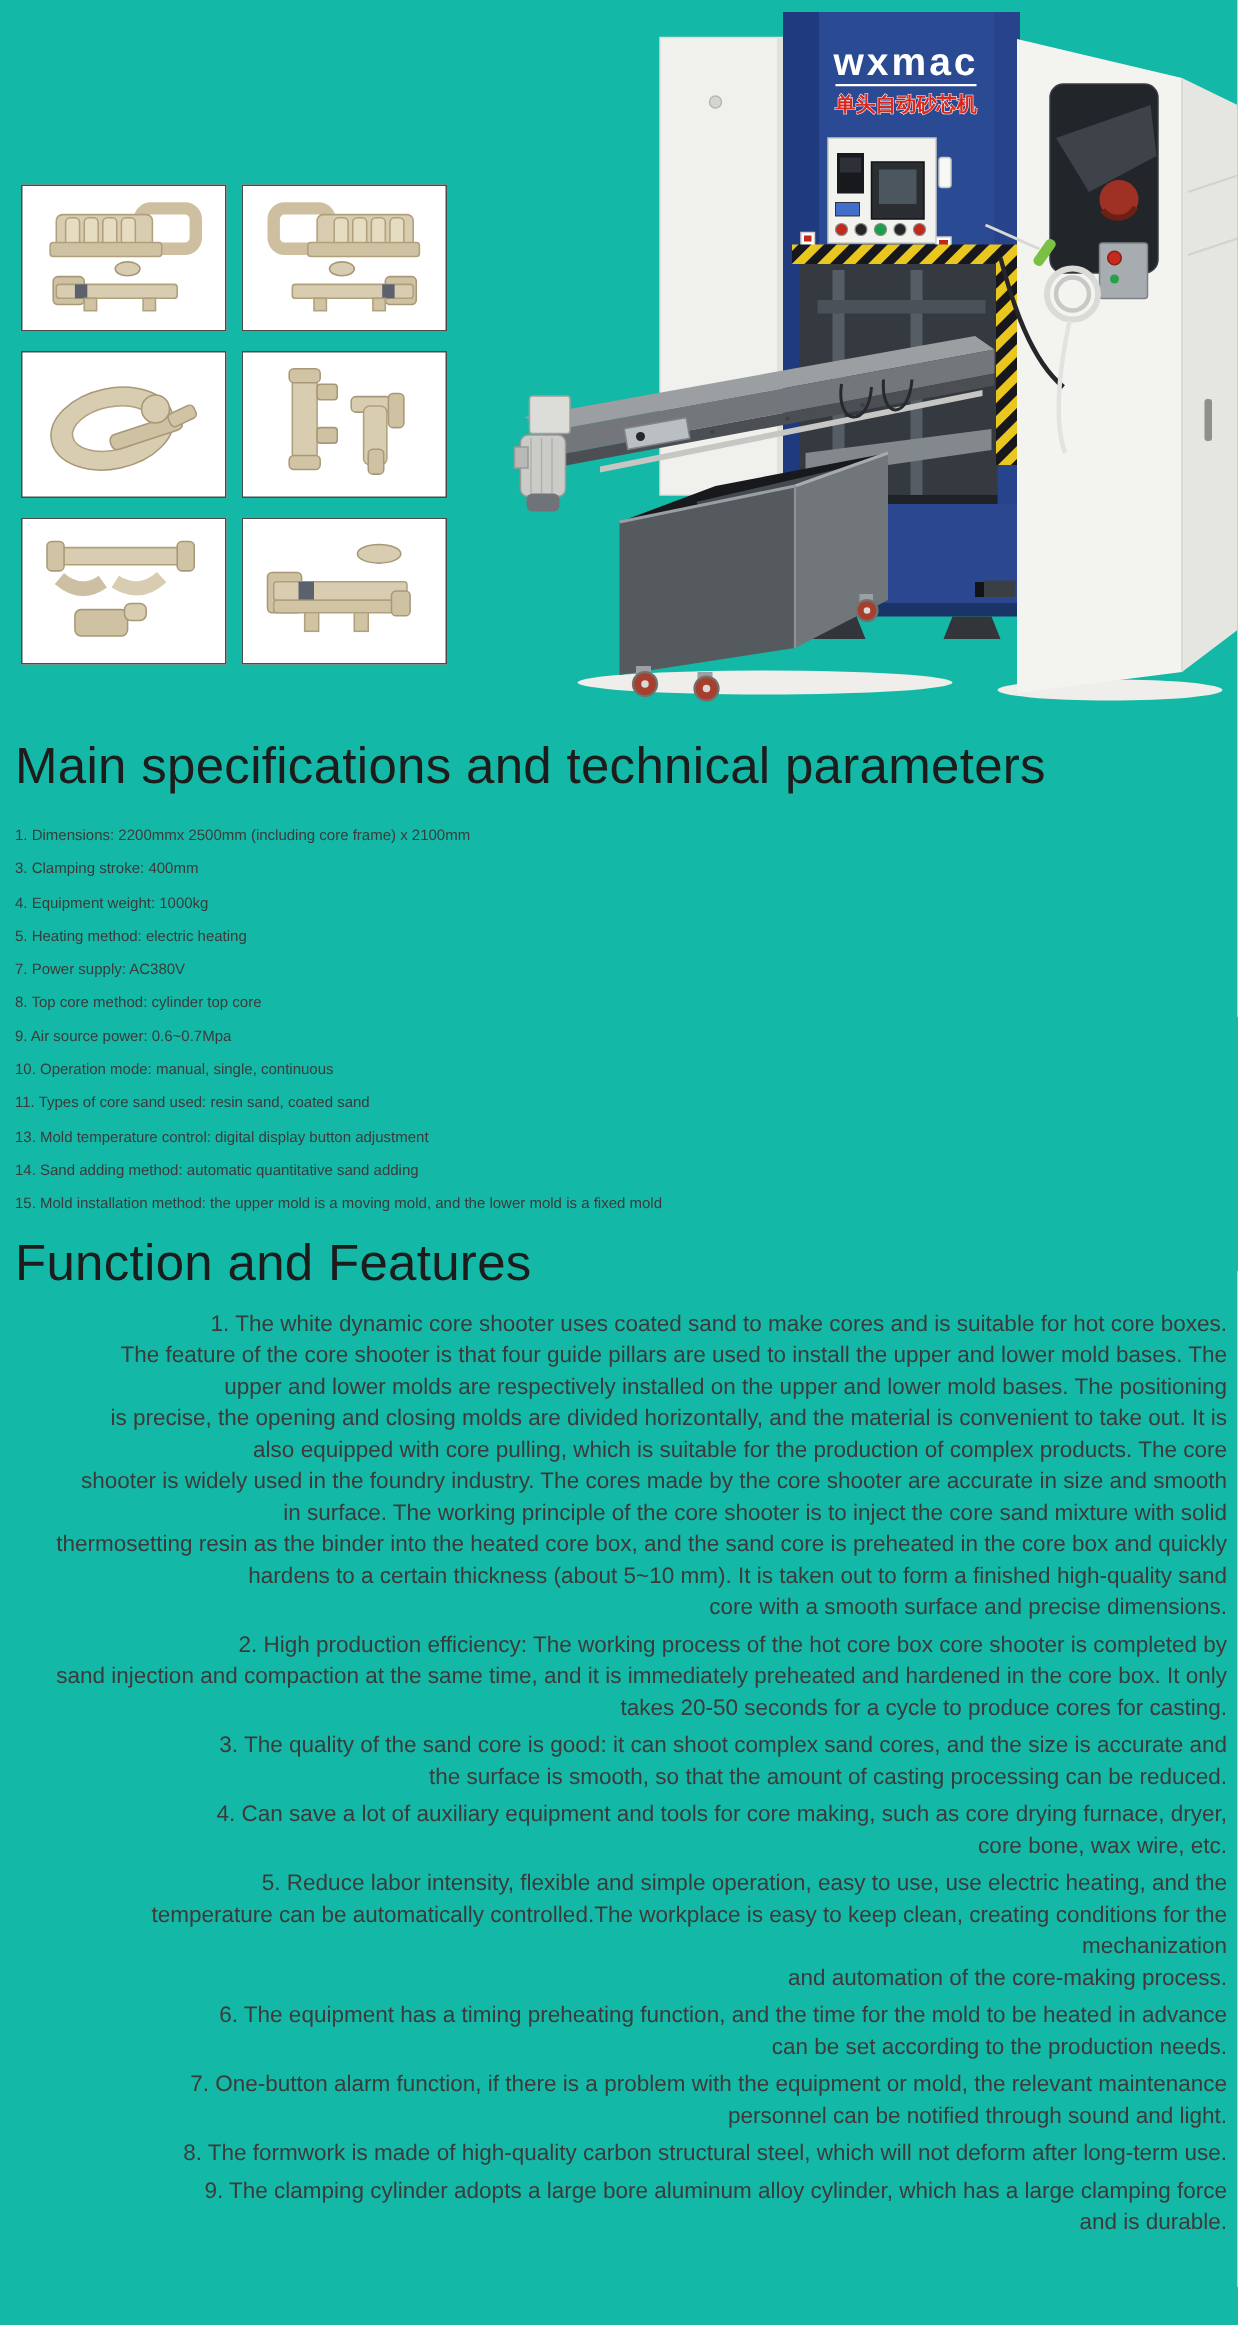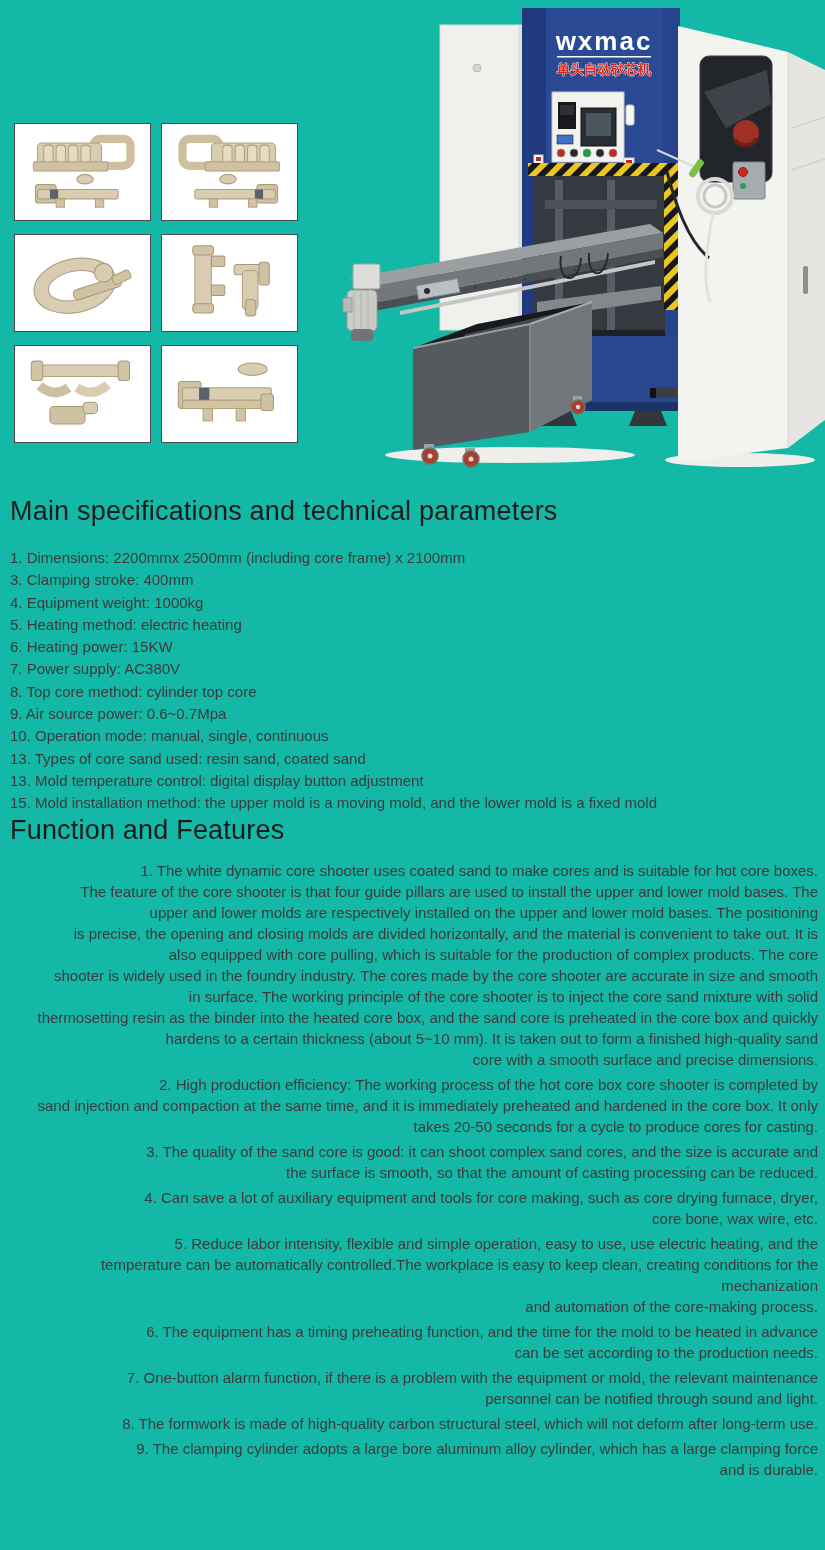--- a/index.html
+++ b/index.html
@@ -19,24 +19,24 @@
     display:flex;align-items:center;justify-content:center;
   }
   .frame svg{width:124px;height:86px;}
 
   
   .machine-photo{position:absolute;left:305px;top:0;width:520px;height:470px;}
 
   
   .content{position:absolute;left:10px;top:496px;width:808px;color:#3b3b3b;}
   .section-title{
-    font-size:27px;font-weight:400;color:#1c1c1c;margin:0;line-height:31px;
+    font-size:34px;font-weight:400;color:#1c1c1c;margin:0;line-height:31px;
     letter-spacing:0.2px;
   }
-  .spec-list{margin:20px 0 0 0;padding:0;list-style:none;font-size:15px;}
+  .spec-list{margin:20px 0 12px 0;padding:0;list-style:none;font-size:10px;}
   .spec-list li{line-height:22.3px;}
   #features-title{}
   .feature-list{margin-top:14px;}
   .feature-item{
     font-size:15px;line-height:21px;margin:0 0 4px 0;white-space:pre-line;text-align:right;
   }
 </style>
 </head>
 <body>
 
@@ -290,27 +290,27 @@
 
   <div class="content">
 
     <h1 class="section-title" id="specs-title">Main specifications and technical parameters</h1>
 
     <ul class="spec-list">
       <li>1. Dimensions: 2200mmx 2500mm (including core frame) x 2100mm</li>
       <li>3. Clamping stroke: 400mm</li>
       <li>4. Equipment weight: 1000kg</li>
       <li>5. Heating method: electric heating</li>
-      <li>6. Heating power: 15KW</li>
       <li>7. Power supply: AC380V</li>
       <li>8. Top core method: cylinder top core</li>
       <li>9. Air source power: 0.6~0.7Mpa</li>
       <li>10. Operation mode: manual, single, continuous</li>
-      <li>13. Types of core sand used: resin sand, coated sand</li>
+      <li>11. Types of core sand used: resin sand, coated sand</li>
       <li>13. Mold temperature control: digital display button adjustment</li>
+      <li>14. Sand adding method: automatic quantitative sand adding</li>
       <li>15. Mold installation method: the upper mold is a moving mold, and the lower mold is a fixed mold</li>
     </ul>
 
     <h1 class="section-title" id="features-title">Function and Features</h1>
 
     <div class="feature-list">
       <p class="feature-item">1. The white dynamic core shooter uses coated sand to make cores and is suitable for hot core boxes.
 The feature of the core shooter is that four guide pillars are used to install the upper and lower mold bases. The
 upper and lower molds are respectively installed on the upper and lower mold bases. The positioning
 is precise, the opening and closing molds are divided horizontally, and the material is convenient to take out. It is

